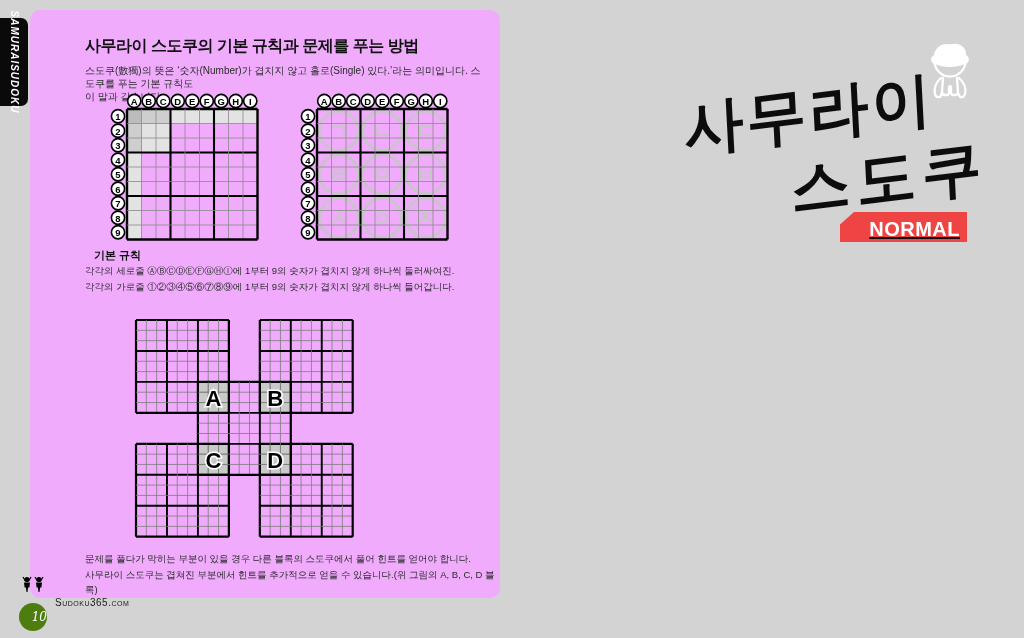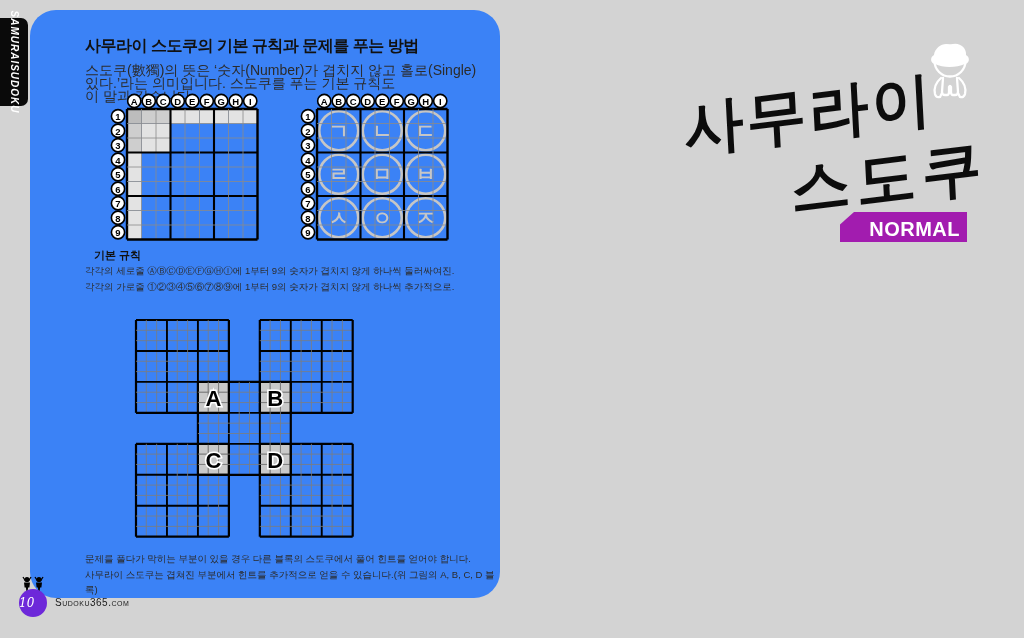--- a/index.html
+++ b/index.html
@@ -7,44 +7,44 @@
     width:1024px;height:638px;position:relative;overflow:hidden;
     background:#d3d3d3;
     font-family:"Liberation Sans",sans-serif;
     color:#111;
   }
   
   .side-tab{position:absolute;left:0;top:18px;width:28px;height:88px;background:#0a0a0a;border-radius:0 7px 7px 0;}
   .side-tab span{position:absolute;left:50%;top:50%;transform:translate(-50%,-50%) rotate(90deg);
     white-space:nowrap;color:#fff;font-style:italic;font-size:10px;letter-spacing:1px;font-weight:bold;}
   
-  .card{position:absolute;left:30px;top:10px;width:470px;height:588px;background:#3b82f6;border-radius:26px;}
+  .card{position:absolute;left:30px;top:10px;width:470px;height:588px;background:#f0abfc;border-radius:10px;}
   .title{position:absolute;left:55px;top:26px;font-size:16px;font-weight:bold;letter-spacing:-0.5px;}
-  .intro{position:absolute;left:55px;top:54px;font-size:14px;line-height:13px;color:#2b2b2b;width:400px;}
+  .intro{position:absolute;left:55px;top:54px;font-size:10px;line-height:13px;color:#2b2b2b;width:400px;}
   .rules-head{position:absolute;left:64px;top:238px;font-size:11px;font-weight:bold;}
   .rules{position:absolute;left:55px;top:253px;font-size:9.5px;line-height:16px;color:#2b2b2b;width:420px;}
   .footnote{position:absolute;left:55px;top:541px;font-size:9.5px;line-height:15.5px;color:#2b2b2b;width:420px;}
   svg{position:absolute;overflow:visible;}
   #grid-cols{left:80px;top:84px;}
   #grid-blocks{left:270px;top:84px;}
   #samurai{left:104px;top:308px;}
   
-  .page-circle{position:absolute;left:19px;top:589px;width:28px;height:28px;border-radius:50%;background:#6d28d9;
-    color:#fff;display:flex;align-items:center;justify-content:flex-start;
+  .page-circle{position:absolute;left:19px;top:603px;width:28px;height:28px;border-radius:50%;background:#4d7c0f;
+    color:#fff;display:flex;align-items:center;justify-content:flex-end;
     font-family:"DejaVu Serif",serif;font-style:italic;font-size:12px;}
   .figures{left:21px;top:575px;}
   .site{position:absolute;left:55px;top:597px;font-size:10px;letter-spacing:0.5px;color:#1a1a1a;font-variant:small-caps;}
   
   .logo1{position:absolute;left:683px;top:74px;font-size:60px;font-weight:bold;letter-spacing:3px;
     transform:rotate(-7deg) skewX(-4deg);color:#0c0c0c;}
   .logo2{position:absolute;left:790px;top:138px;font-size:60px;font-weight:bold;letter-spacing:6px;
     transform:rotate(-7deg) skewX(-4deg);color:#0c0c0c;}
-  .badge{position:absolute;left:840px;top:212px;width:127px;height:30px;background:#a21caf;
+  .badge{position:absolute;left:840px;top:212px;width:127px;height:30px;background:#ef4444;
     clip-path:polygon(11% 0,100% 0,100% 100%,0 100%,0 42%);
-    display:flex;align-items:flex-end;justify-content:flex-end;}
+    display:flex;align-items:flex-end;justify-content:flex-end;text-decoration:underline;}
   .badge span{color:#fff;font-weight:bold;font-size:20px;letter-spacing:0.5px;line-height:1;padding:0 7px 3px 0;}
   .person{left:921px;top:40px;}
 </style>
 </head>
 <body>
 
 <div class="side-tab">
   <span>SAMURAISUDOKU</span>
 </div>
 
@@ -207,21 +207,21 @@
       <text x="8" y="109.75" text-anchor="middle" dominant-baseline="central" font-size="9.5" font-weight="bold" font-family="Liberation Sans,sans-serif">7</text>
       <circle cx="8" cy="123.75" r="6.6" fill="#fff" stroke="#000" stroke-width="1.6"></circle>
       <text x="8" y="124.25" text-anchor="middle" dominant-baseline="central" font-size="9.5" font-weight="bold" font-family="Liberation Sans,sans-serif">8</text>
       <circle cx="8" cy="138.25" r="6.6" fill="#fff" stroke="#000" stroke-width="1.6"></circle>
       <text x="8" y="138.75" text-anchor="middle" dominant-baseline="central" font-size="9.5" font-weight="bold" font-family="Liberation Sans,sans-serif">9</text>
     </svg>
 
   <div class="rules-head">기본 규칙</div>
   <div class="rules">
     <div>각각의 세로줄 ⒶⒷⒸⒹⒺⒻⒼⒽⒾ에 1부터 9의 숫자가 겹치지 않게 하나씩 둘러싸여진.</div>
-    <div>각각의 가로줄 ①②③④⑤⑥⑦⑧⑨에 1부터 9의 숫자가 겹치지 않게 하나씩 추가적으로.</div>
+    <div>각각의 가로줄 ①②③④⑤⑥⑦⑧⑨에 1부터 9의 숫자가 겹치지 않게 하나씩 들어갑니다.</div>
   </div>
 
   <svg id="samurai" width="221" height="221" viewBox="-2 -2 220.6 220.6">
       <rect x="61.800000000000004" y="61.800000000000004" width="30.900000000000002" height="30.900000000000002" fill="#c9c9c9"></rect>
       <rect x="123.60000000000001" y="61.800000000000004" width="30.900000000000002" height="30.900000000000002" fill="#c9c9c9"></rect>
       <rect x="61.800000000000004" y="123.60000000000001" width="30.900000000000002" height="30.900000000000002" fill="#c9c9c9"></rect>
       <rect x="123.60000000000001" y="123.60000000000001" width="30.900000000000002" height="30.900000000000002" fill="#c9c9c9"></rect>
       <line x1="0" y1="0" x2="0" y2="92.7" stroke="#000" stroke-width="2.2"></line>
       <line x1="0" y1="0" x2="92.7" y2="0" stroke="#000" stroke-width="2.2"></line>
       <line x1="10.3" y1="0" x2="10.3" y2="92.7" stroke="#7d7d7d" stroke-width="0.8"></line>

